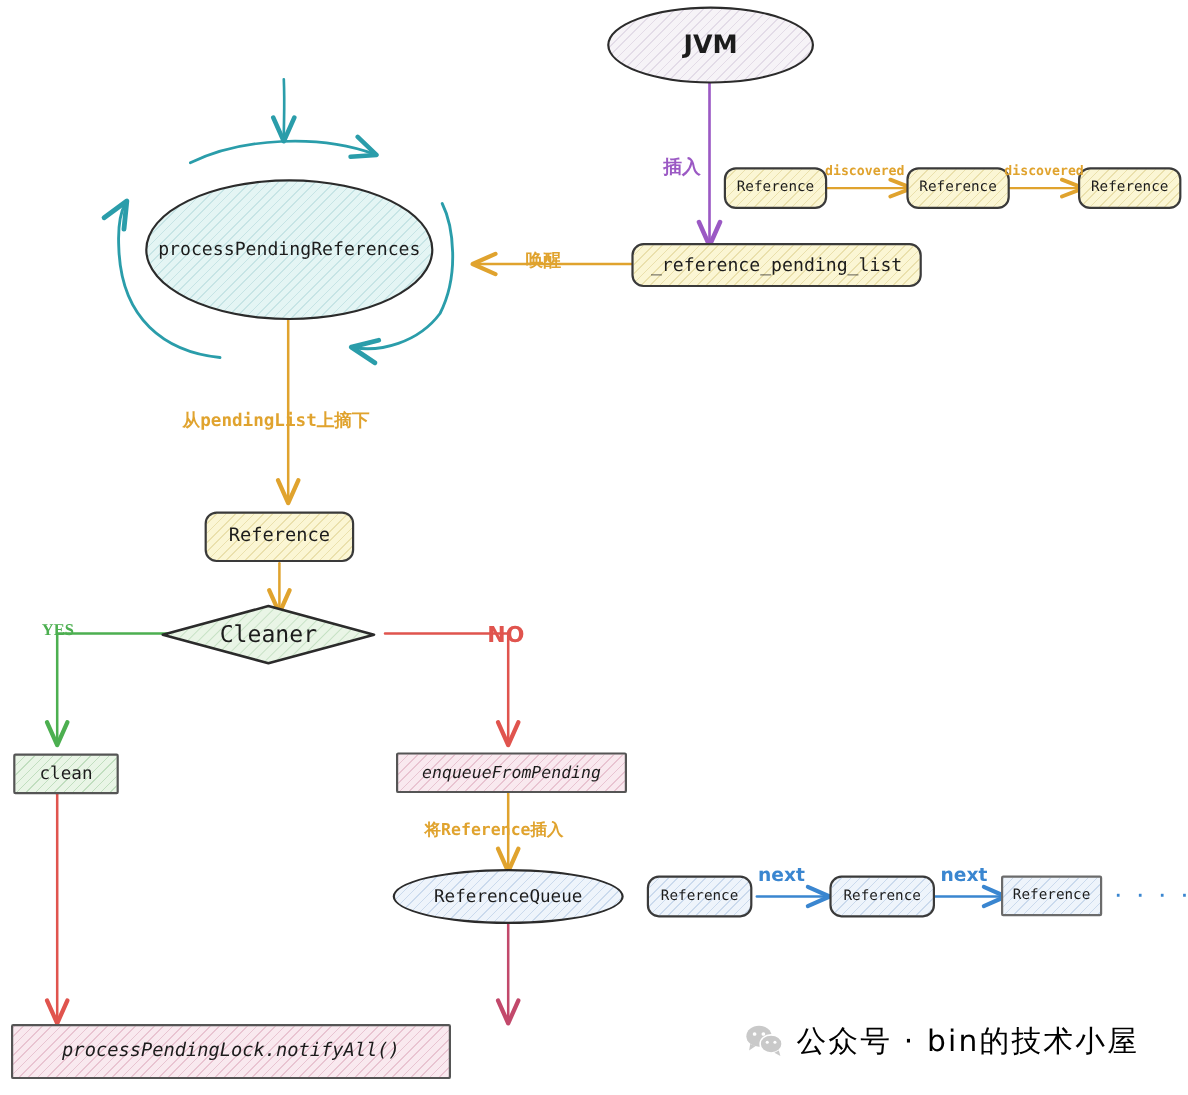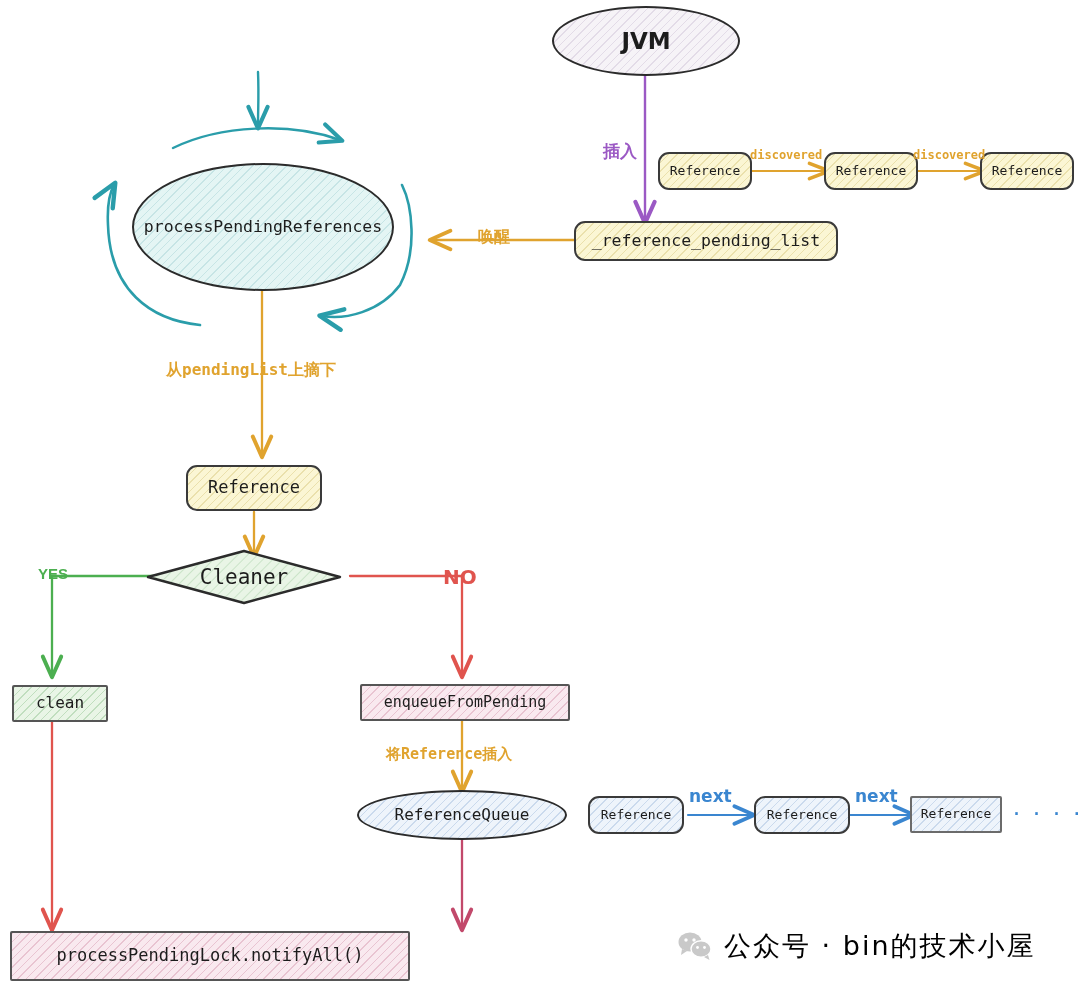--- a/index.html
+++ b/index.html
@@ -15,21 +15,21 @@
   
   .hatch-cyan{background-color:#e4f5f4;
     background-image:repeating-linear-gradient(135deg,rgba(130,190,195,.30) 0 1px,transparent 1px 6px);}
   .hatch-lav{background-color:#f6f3f7;
     background-image:repeating-linear-gradient(135deg,rgba(170,150,185,.25) 0 1px,transparent 1px 6px);}
   .hatch-yellow{background-color:#fbf6d4;
     background-image:repeating-linear-gradient(135deg,rgba(200,180,90,.33) 0 1px,transparent 1px 6px);}
   .hatch-green{background-color:#e9f5e6;
     background-image:repeating-linear-gradient(135deg,rgba(110,175,110,.33) 0 1px,transparent 1px 6px);}
   .hatch-pink{background-color:#f9e9ef;
-    background-image:repeating-linear-gradient(135deg,rgba(195,110,140,.30) 0 1px,transparent 1px 6px);}
+    background-image:repeating-linear-gradient(135deg,rgba(195,110,140,.30) 0 1px,transparent 1px 6px);font-style:italic;}
   .hatch-blue{background-color:#eef4fb;
     background-image:repeating-linear-gradient(135deg,rgba(110,150,200,.28) 0 1px,transparent 1px 6px);}
 
   .ellipse{border:2.5px solid #2b2b2b;border-radius:50%;}
   .rrect{border:2.5px solid #3a3a3a;border-radius:11px;}
   .rect{border:2.5px solid #555;border-radius:2px;}
   .rect-thin{border:2px solid #6b6b6b;border-radius:2px;}
 
   .edge-label{position:absolute;white-space:nowrap;font-weight:bold;z-index:5;}
 
@@ -174,23 +174,23 @@
   </div>
 
   <div class="edge-label" style="left:603px;top:140px;font-size:17px;color:#9b59c4;font-family:'DejaVu Sans','Liberation Sans',sans-serif;">插入</div>
 
   <div class="edge-label" style="left:478px;top:227px;font-size:16px;color:#e0a32e;font-family:'DejaVu Sans','Liberation Sans',sans-serif;">唤醒</div>
 
   <div class="edge-label" style="left:750px;top:148px;font-size:12px;color:#e0a32e;">discovered</div>
 
   <div class="edge-label" style="left:913px;top:148px;font-size:12px;color:#e0a32e;">discovered</div>
 
-  <div class="edge-label" style="left:166px;top:360px;font-size:16px;color:#e0a32e;">从pendingList上摘下</div>
-
-  <div class="edge-label" style="left:38px;top:565px;font-size:15px;color:#4caf50;font-family:Liberation Sans, sans-serif;">YES</div>
+  <div class="edge-label" style="left:166px;top:372px;font-size:16px;color:#e0a32e;">从pendingList上摘下</div>
+
+  <div class="edge-label" style="left:38px;top:565px;font-size:15px;color:#4caf50;font-family:Liberation Serif, serif;">YES</div>
 
   <div class="edge-label" style="left:443px;top:565px;font-size:20px;color:#e0544e;font-family:'DejaVu Sans','Liberation Sans',sans-serif;">NO</div>
 
   <div class="edge-label" style="left:386px;top:745px;font-size:15px;color:#e0a32e;">将Reference插入</div>
 
   <div class="edge-label" style="left:689px;top:786px;font-size:17px;color:#3a86d0;font-family:'DejaVu Sans','Liberation Sans',sans-serif;">next</div>
 
   <div class="edge-label" style="left:855px;top:786px;font-size:17px;color:#3a86d0;font-family:'DejaVu Sans','Liberation Sans',sans-serif;">next</div>
 
   <div class="wm" style="left:678px;top:928px;">

